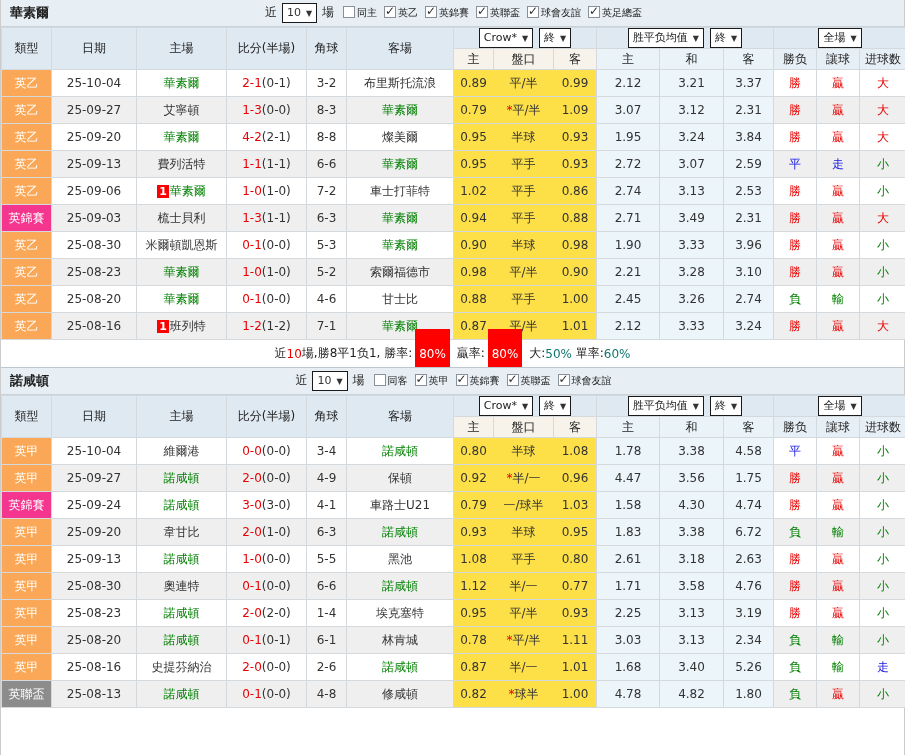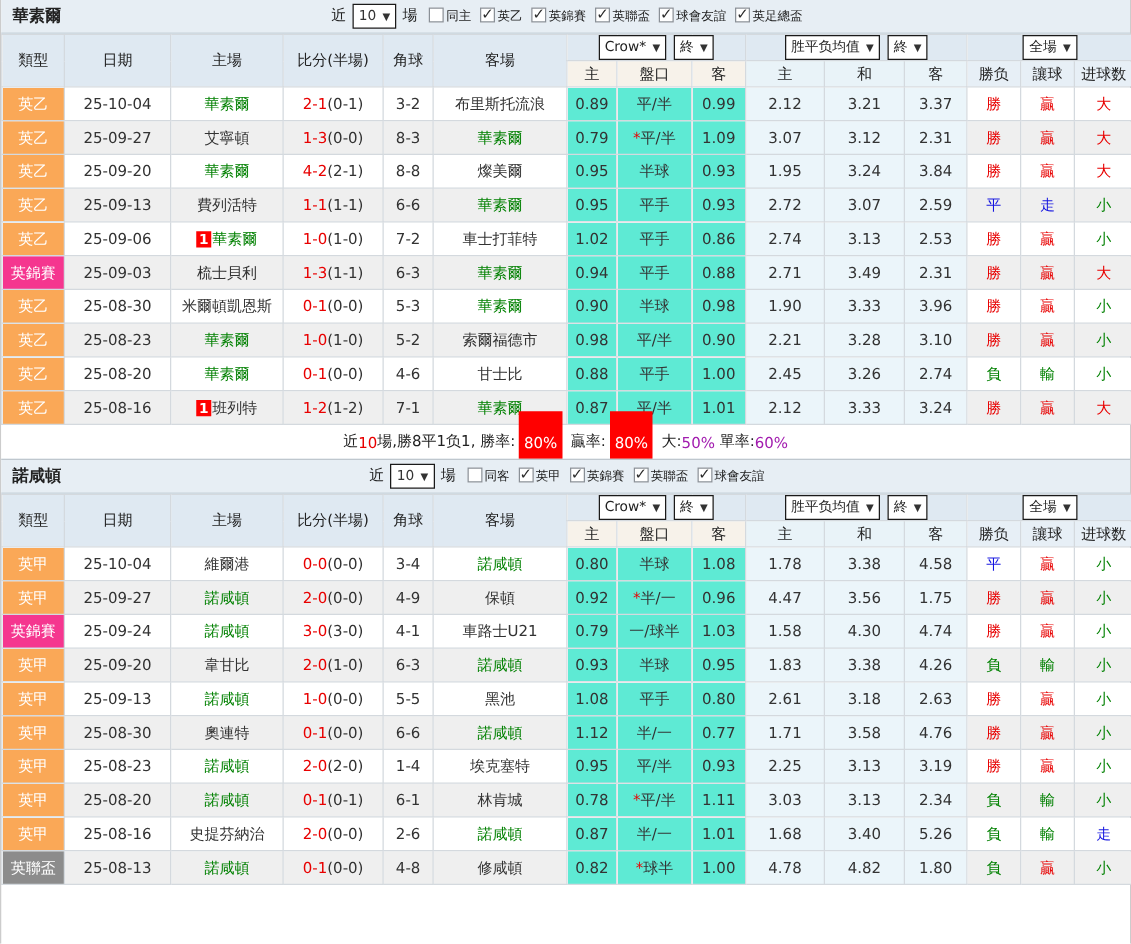--- a/index.html
+++ b/index.html
@@ -38,35 +38,35 @@
   table{border-collapse:collapse;table-layout:fixed;width:905px;}
   th,td{border:1px solid #D4D9DE;text-align:center;padding:0;overflow:hidden;white-space:nowrap;box-sizing:border-box;}
   thead th{background:#DFE9F2;font-weight:normal;font-size:12px;height:21px;color:#222;}
   thead th.sub-odds{background:#F7F2EA;}
   thead th.sub-mean{background:#E9F3F8;}
   thead th.sub-res{background:#E7EFF6;}
   tbody td{height:27px;font-size:12px;background:#fff;}
   td.type-orange{background:#FAA857;color:#fff;}
   td.type-pink{background:#F5368F;color:#fff;}
   td.type-gray{background:#8C8C8C;color:#fff;}
-  td.bg-odds{background:#5eead4;}
+  td.bg-odds{background:#fde047;}
   td.bg-mean{background:#EBF5FA;}
   tr.stripe td.plain{background:#EFEFEF;}
   .team{color:#008000;}
   .score-main{color:#E80000;}
   .badge-red{display:inline-block;background:#F00;color:#fff;font-size:11px;line-height:13px;padding:0 2px;font-weight:bold;margin-right:1px;}
   .star{color:#E80000;}
   .c-red{color:#E80000;}
   .c-green{color:#008000;}
   .c-blue{color:#1515E0;}
   
   .summary{height:27px;display:flex;align-items:center;justify-content:center;font-size:12px;color:#222;background:#fff;}
   .summary span{white-space:pre;}
   .red-badge{background:#F00;color:#fff;padding:18px 4px;margin:0 3px;}
-  .blue-text{color:#a21caf;}
+  .blue-text{color:#0f766e;}
   .red-text{color:#E80000;}
 </style>
 </head>
 <body>
 
 <div class="window">
   <div id="sections">
       <div class="section">
         <div class="ctrl-row">
           <div class="team-name">華素爾</div>
@@ -404,21 +404,21 @@
               <td class="plain">25-09-20</td>
               <td class="plain"><span>韋甘比</span></td>
               <td class="plain"><span class="score-main">2-0</span><span>(1-0)</span></td>
               <td class="plain">6-3</td>
               <td class="plain"><span class="team">諾咸頓</span></td>
               <td class="bg-odds">0.93</td>
               <td class="bg-odds">半球</td>
               <td class="bg-odds">0.95</td>
               <td class="bg-mean">1.83</td>
               <td class="bg-mean">3.38</td>
-              <td class="bg-mean">4.26</td>
+              <td class="bg-mean">6.72</td>
               <td class="plain c-green">負</td>
               <td class="plain c-green">輸</td>
               <td class="plain c-green">小</td>
             </tr>
             <tr>
               <td class="type-orange">英甲</td>
               <td class="plain">25-09-13</td>
               <td class="plain"><span class="team">諾咸頓</span></td>
               <td class="plain"><span class="score-main">1-0</span><span>(0-0)</span></td>
               <td class="plain">5-5</td>

